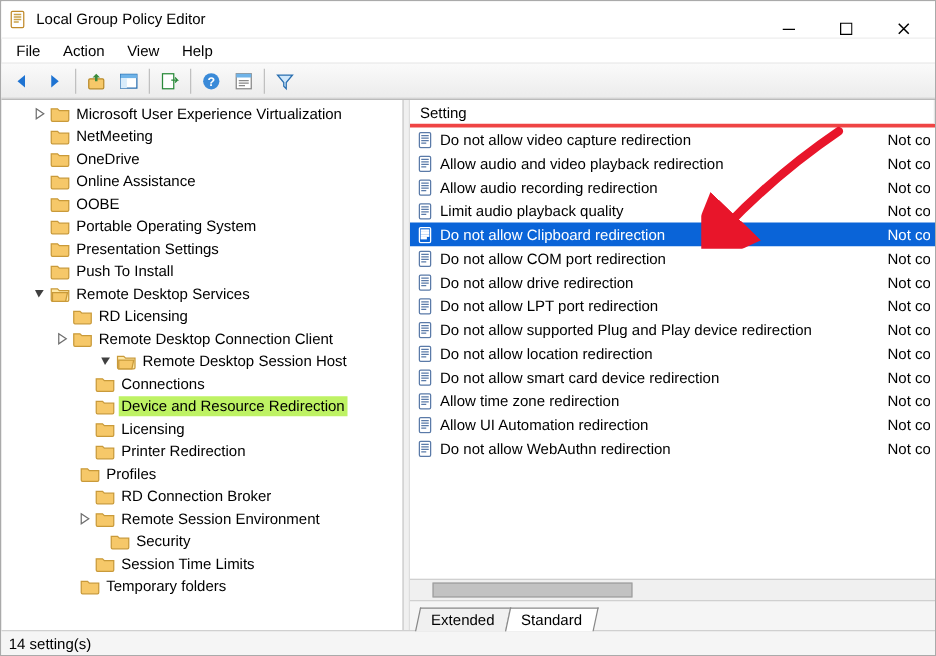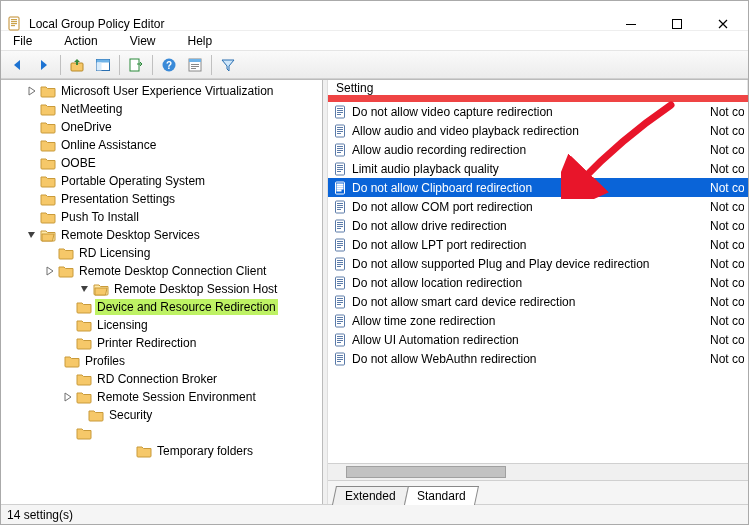--- a/index.html
+++ b/index.html
@@ -14,34 +14,34 @@
     overflow: hidden;
     border: 1px solid #aaa;
     display: flex;
     flex-direction: column;
     position: relative;
   }
   
   .titlebar {
     height: 30px;
     display: flex;
-    align-items: center;
-    padding: 17px 2px 0 6px;
+    align-items: flex-start;
+    padding: 7px 2px 0 6px;
     background: #fff;
     border-bottom: 1px solid #eee;
   }
   .titlebar .appicon { width:16px; height:16px; margin-right:6px; }
   .titlebar .title { flex:1; font-size:12px; }
   .winbtns { display:flex; }
   .winbtn {
     width:46px; height:30px; display:flex; align-items:center; justify-content:center;
   }
   
   .menubar {
-    height:20px; display:flex; align-items:center; padding:0 4px; gap:16px;
+    height:20px; display:flex; align-items:center; padding:0 4px; gap:2px;
     border-bottom: 1px solid #e5e5e5;
   }
   .menuitem { padding:1px 8px; }
   
   .toolbar {
     height:28px; display:flex; align-items:center; padding:1px 4px; gap:0;
     border-bottom:1px solid #d0d0d0;
     background: linear-gradient(#fafafa,#ececec);
   }
   .tbtn {
@@ -55,21 +55,21 @@
     width:322px; overflow:auto; border-right:1px solid #bbb;
     padding:2px 0 2px 0;
     scrollbar-width:auto;
   }
   .splitter {
     width:5px; cursor:col-resize; background:#f0f0f0;
     border-right:1px solid #ddd;
   }
   .rightpane { flex:1; display:flex; flex-direction:column; min-width:0; }
   .rheader {
-    height:22px; display:flex; align-items:center; border-bottom:7px solid #ef4444;
+    height:22px; display:flex; align-items:center; border-bottom:3px solid #ef4444;
     background:#fff; font-size:12px;text-align:center;
   }
   .rcolh {
     padding:0 8px; height:100%; display:flex; align-items:center;
     border-right:1px solid #e5e5e5;
   }
   .rcolh.setting { flex:1; }
   .rlist { flex:1; overflow:auto; }
   .ritem {
     display:flex; align-items:center; height:19px; padding:0 4px 0 6px;
@@ -364,20 +364,30 @@
             <span class="tlabel">Remote Desktop Session Host</span>
           </div>
         </li>
         <li>
           <div class="trow" style="padding-left: 60px;">
             <span class="texp"></span>
             <span class="tfolder"><svg width="16" height="14" viewBox="0 0 16 14">
     <path d="M1 3 h5 l1.5 1.5 H15 V12 a1 1 0 0 1 -1 1 H2 a1 1 0 0 1 -1 -1 Z" fill="#f6c869" stroke="#c99a3a"></path>
 
   </svg></span>
+            <span class="tlabel">Connections</span>
+          </div>
+        </li>
+        <li>
+          <div class="trow" style="padding-left: 60px;">
+            <span class="texp"></span>
+            <span class="tfolder"><svg width="16" height="14" viewBox="0 0 16 14">
+    <path d="M1 3 h5 l1.5 1.5 H15 V12 a1 1 0 0 1 -1 1 H2 a1 1 0 0 1 -1 -1 Z" fill="#f6c869" stroke="#c99a3a"></path>
+
+  </svg></span>
             <span class="tlabel sel">Device and Resource Redirection</span>
           </div>
         </li>
         <li>
           <div class="trow" style="padding-left: 60px;">
             <span class="texp"></span>
             <span class="tfolder"><svg width="16" height="14" viewBox="0 0 16 14">
     <path d="M1 3 h5 l1.5 1.5 H15 V12 a1 1 0 0 1 -1 1 H2 a1 1 0 0 1 -1 -1 Z" fill="#f6c869" stroke="#c99a3a"></path>
 
   </svg></span>
@@ -438,24 +448,25 @@
             <span class="tlabel">Security</span>
           </div>
         </li>
         <li>
           <div class="trow" style="padding-left: 60px;">
             <span class="texp"></span>
             <span class="tfolder"><svg width="16" height="14" viewBox="0 0 16 14">
     <path d="M1 3 h5 l1.5 1.5 H15 V12 a1 1 0 0 1 -1 1 H2 a1 1 0 0 1 -1 -1 Z" fill="#f6c869" stroke="#c99a3a"></path>
 
   </svg></span>
-          </div>
-        </li>
-        <li>
-          <div class="trow" style="padding-left: 92px; margin-left: 28px;">
+            <span class="tlabel">Session Time Limits</span>
+          </div>
+        </li>
+        <li>
+          <div class="trow" style="padding-left: 48px;">
             <span class="texp"></span>
             <span class="tfolder"><svg width="16" height="14" viewBox="0 0 16 14">
     <path d="M1 3 h5 l1.5 1.5 H15 V12 a1 1 0 0 1 -1 1 H2 a1 1 0 0 1 -1 -1 Z" fill="#f6c869" stroke="#c99a3a"></path>
 
   </svg></span>
             <span class="tlabel">Temporary folders</span>
           </div>
         </li>
       </ul>
     <div style="height:10px"></div>

